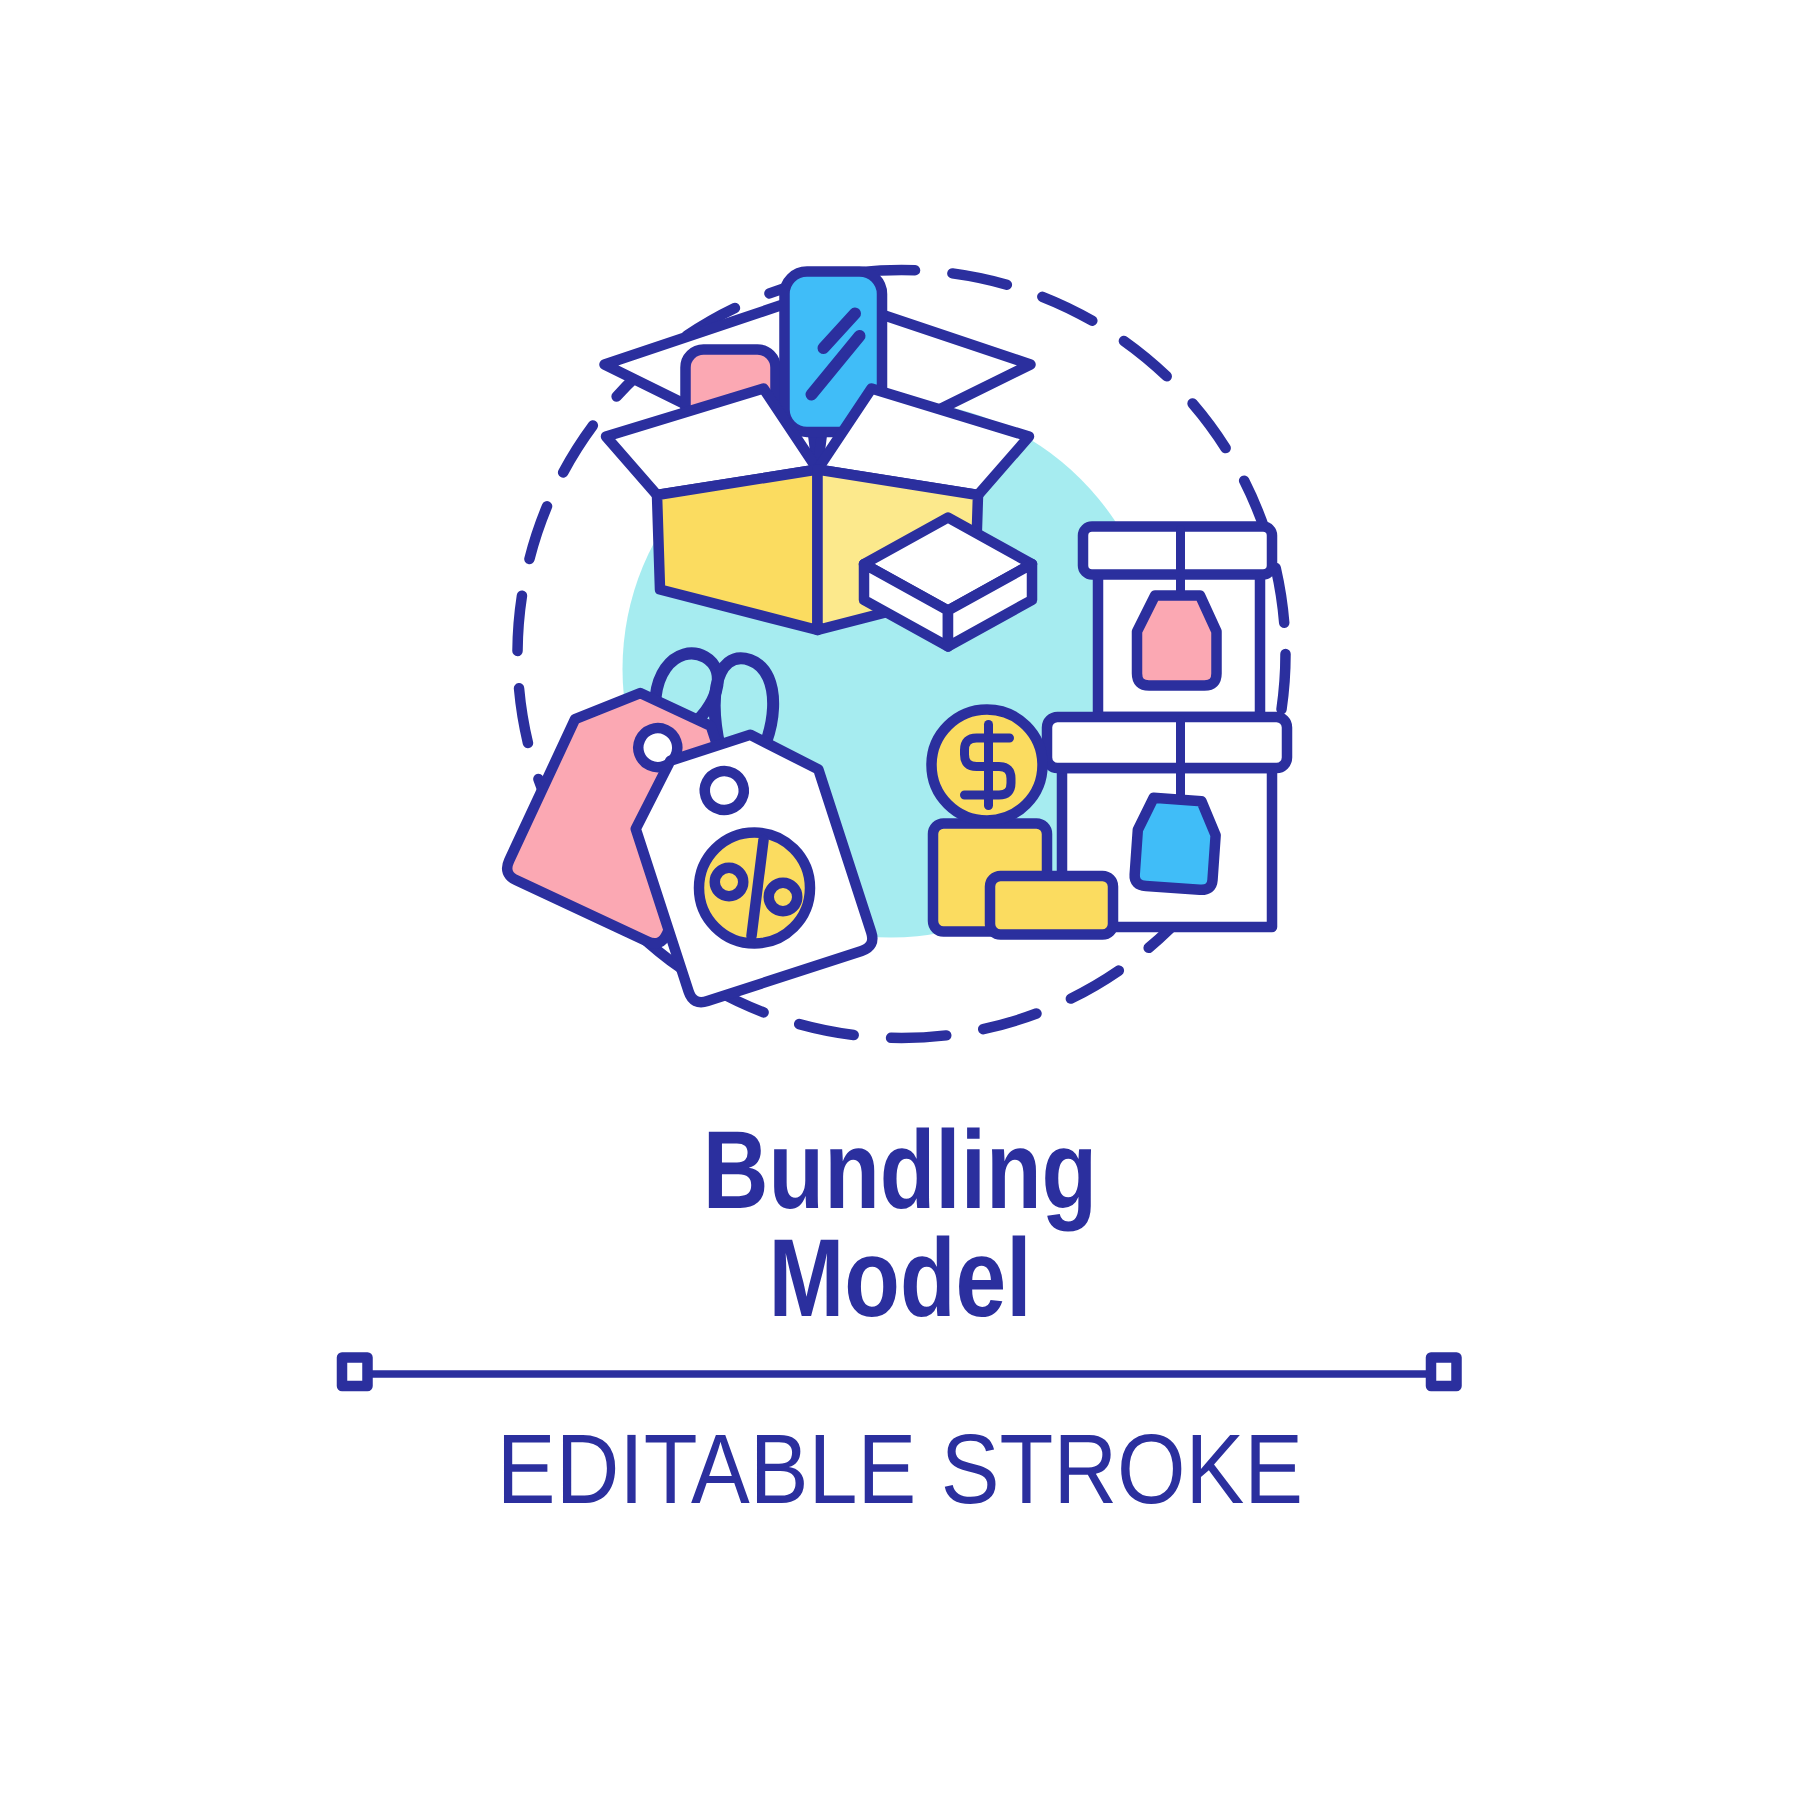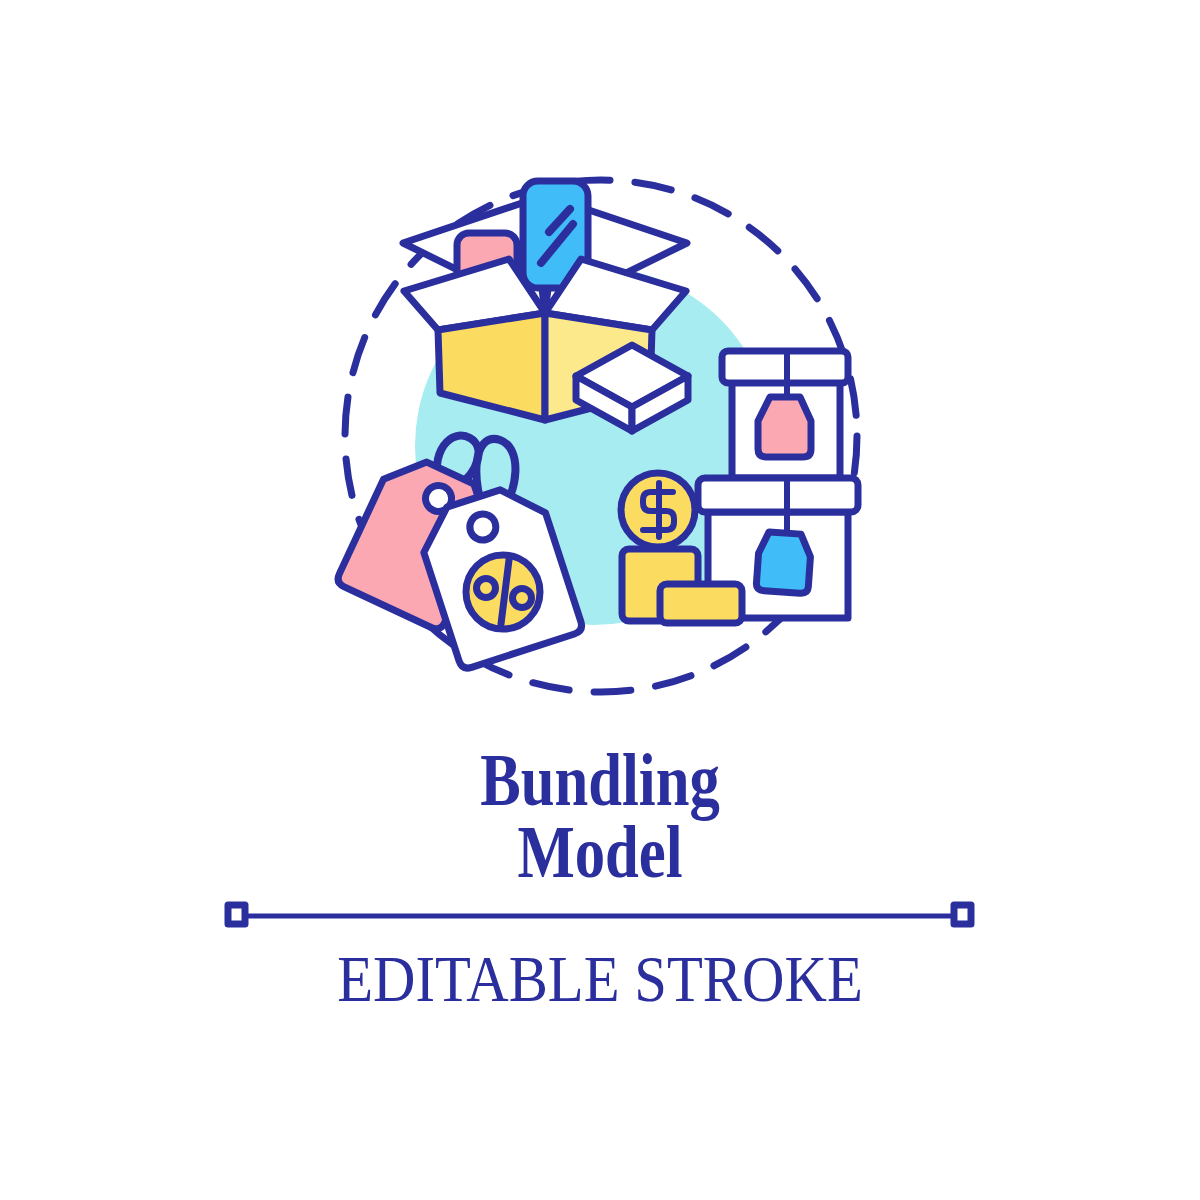--- a/index.html
+++ b/index.html
@@ -1,17 +1,17 @@
 <!DOCTYPE html>
 <html style="--navy: #2b2f9e; --yellow: #fbdc60; --yellow_light: #fce98c; --pink: #fba8b3; --blue: #40bdf8; --teal: #a6ecf0; --white: #ffffff;"><head>
 <meta charset="utf-8">
 <style>
   html,body{margin:0;padding:0;background:#fff;}
   .canvas{position:relative;width:1200px;height:1200px;background:#fff;overflow:hidden;
-          font-family:Liberation Serif, serif;}
+          font-family:Liberation Sans, sans-serif;}
   svg{position:absolute;left:0;top:0;}
 
   
   .o{fill:none;stroke:var(--navy);stroke-width:7;stroke-linecap:round;stroke-linejoin:round;}
   .fw{fill:#fff;}
   .fy{fill:var(--yellow);}
   .fy2{fill:var(--yellow_light);}
   .fp{fill:var(--pink);}
   .fb{fill:var(--blue);}
   .ft{fill:var(--teal);}

